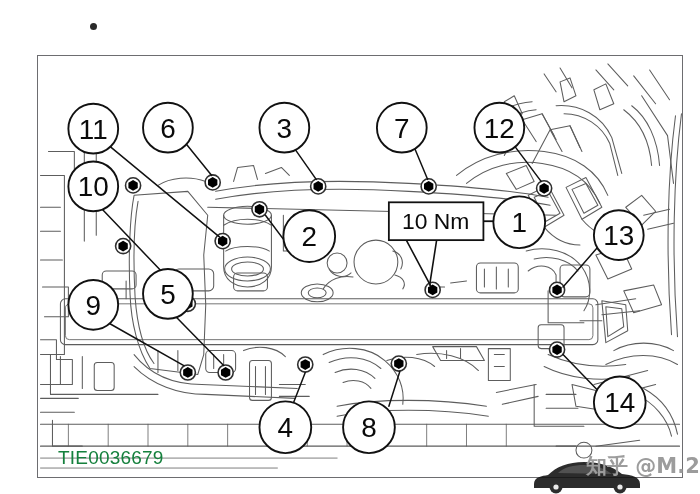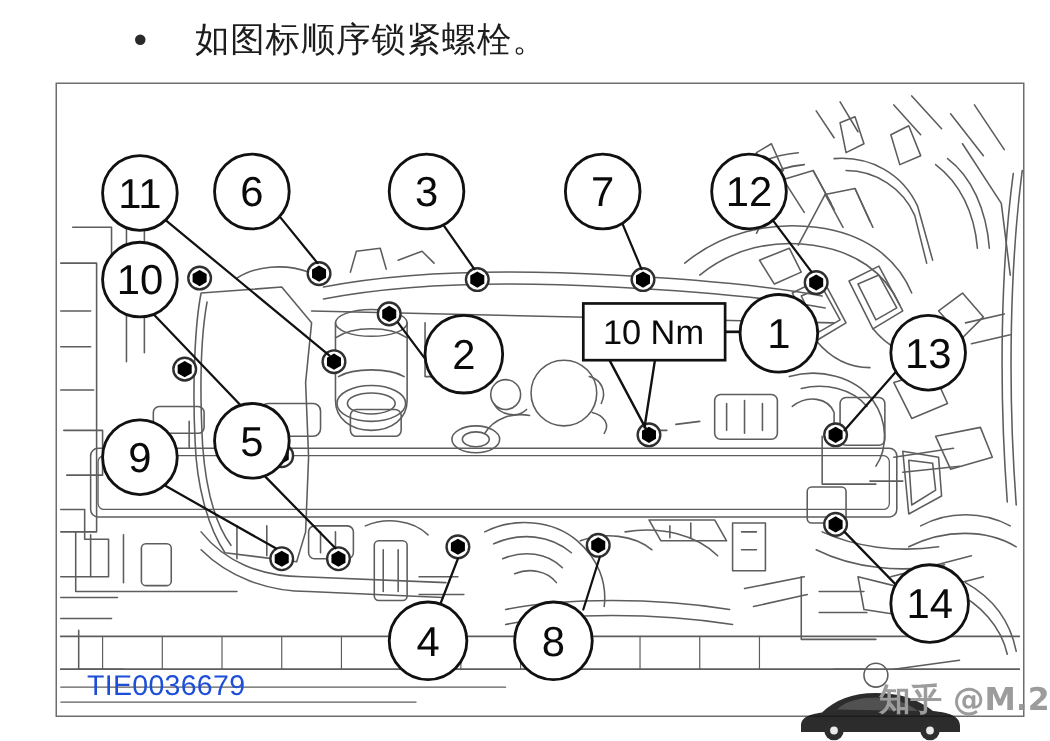--- a/index.html
+++ b/index.html
@@ -57,21 +57,21 @@
     display: block;
   }
 
   
   #drawing-id {
     position: absolute;
     left: 20px;
     bottom: 8px;
     font-family: "Liberation Sans", sans-serif;
     font-size: 19px;
-    color: #1d4ed8;
+    color: #15803d;
     letter-spacing: 0.2px;
     white-space: nowrap;
   }
 
   
   #watermark {
     position: absolute;
     right: 2px;
     bottom: 0px;
     width: 170px;
@@ -89,21 +89,20 @@
     letter-spacing: 0px;
   }
 </style>
 </head>
 <body>
 
 <div id="page">
 
   <div id="heading">
     <div id="bullet"></div>
-    <div id="heading-text">如图标顺序锁紧螺栓。</div>
   </div>
 
   <div id="frame">
 
     <svg id="art" viewBox="0 0 646 423">
       <defs>
         <g id="boltGlyph">
           <circle r="7.6" fill="#ffffff" stroke="#2f2f2f" stroke-width="1.6"></circle>
           <path d="M0,-5.4 L4.7,-2.7 L4.7,2.7 L0,5.4 L-4.7,2.7 L-4.7,-2.7 Z" fill="#000000"></path>
         </g>

